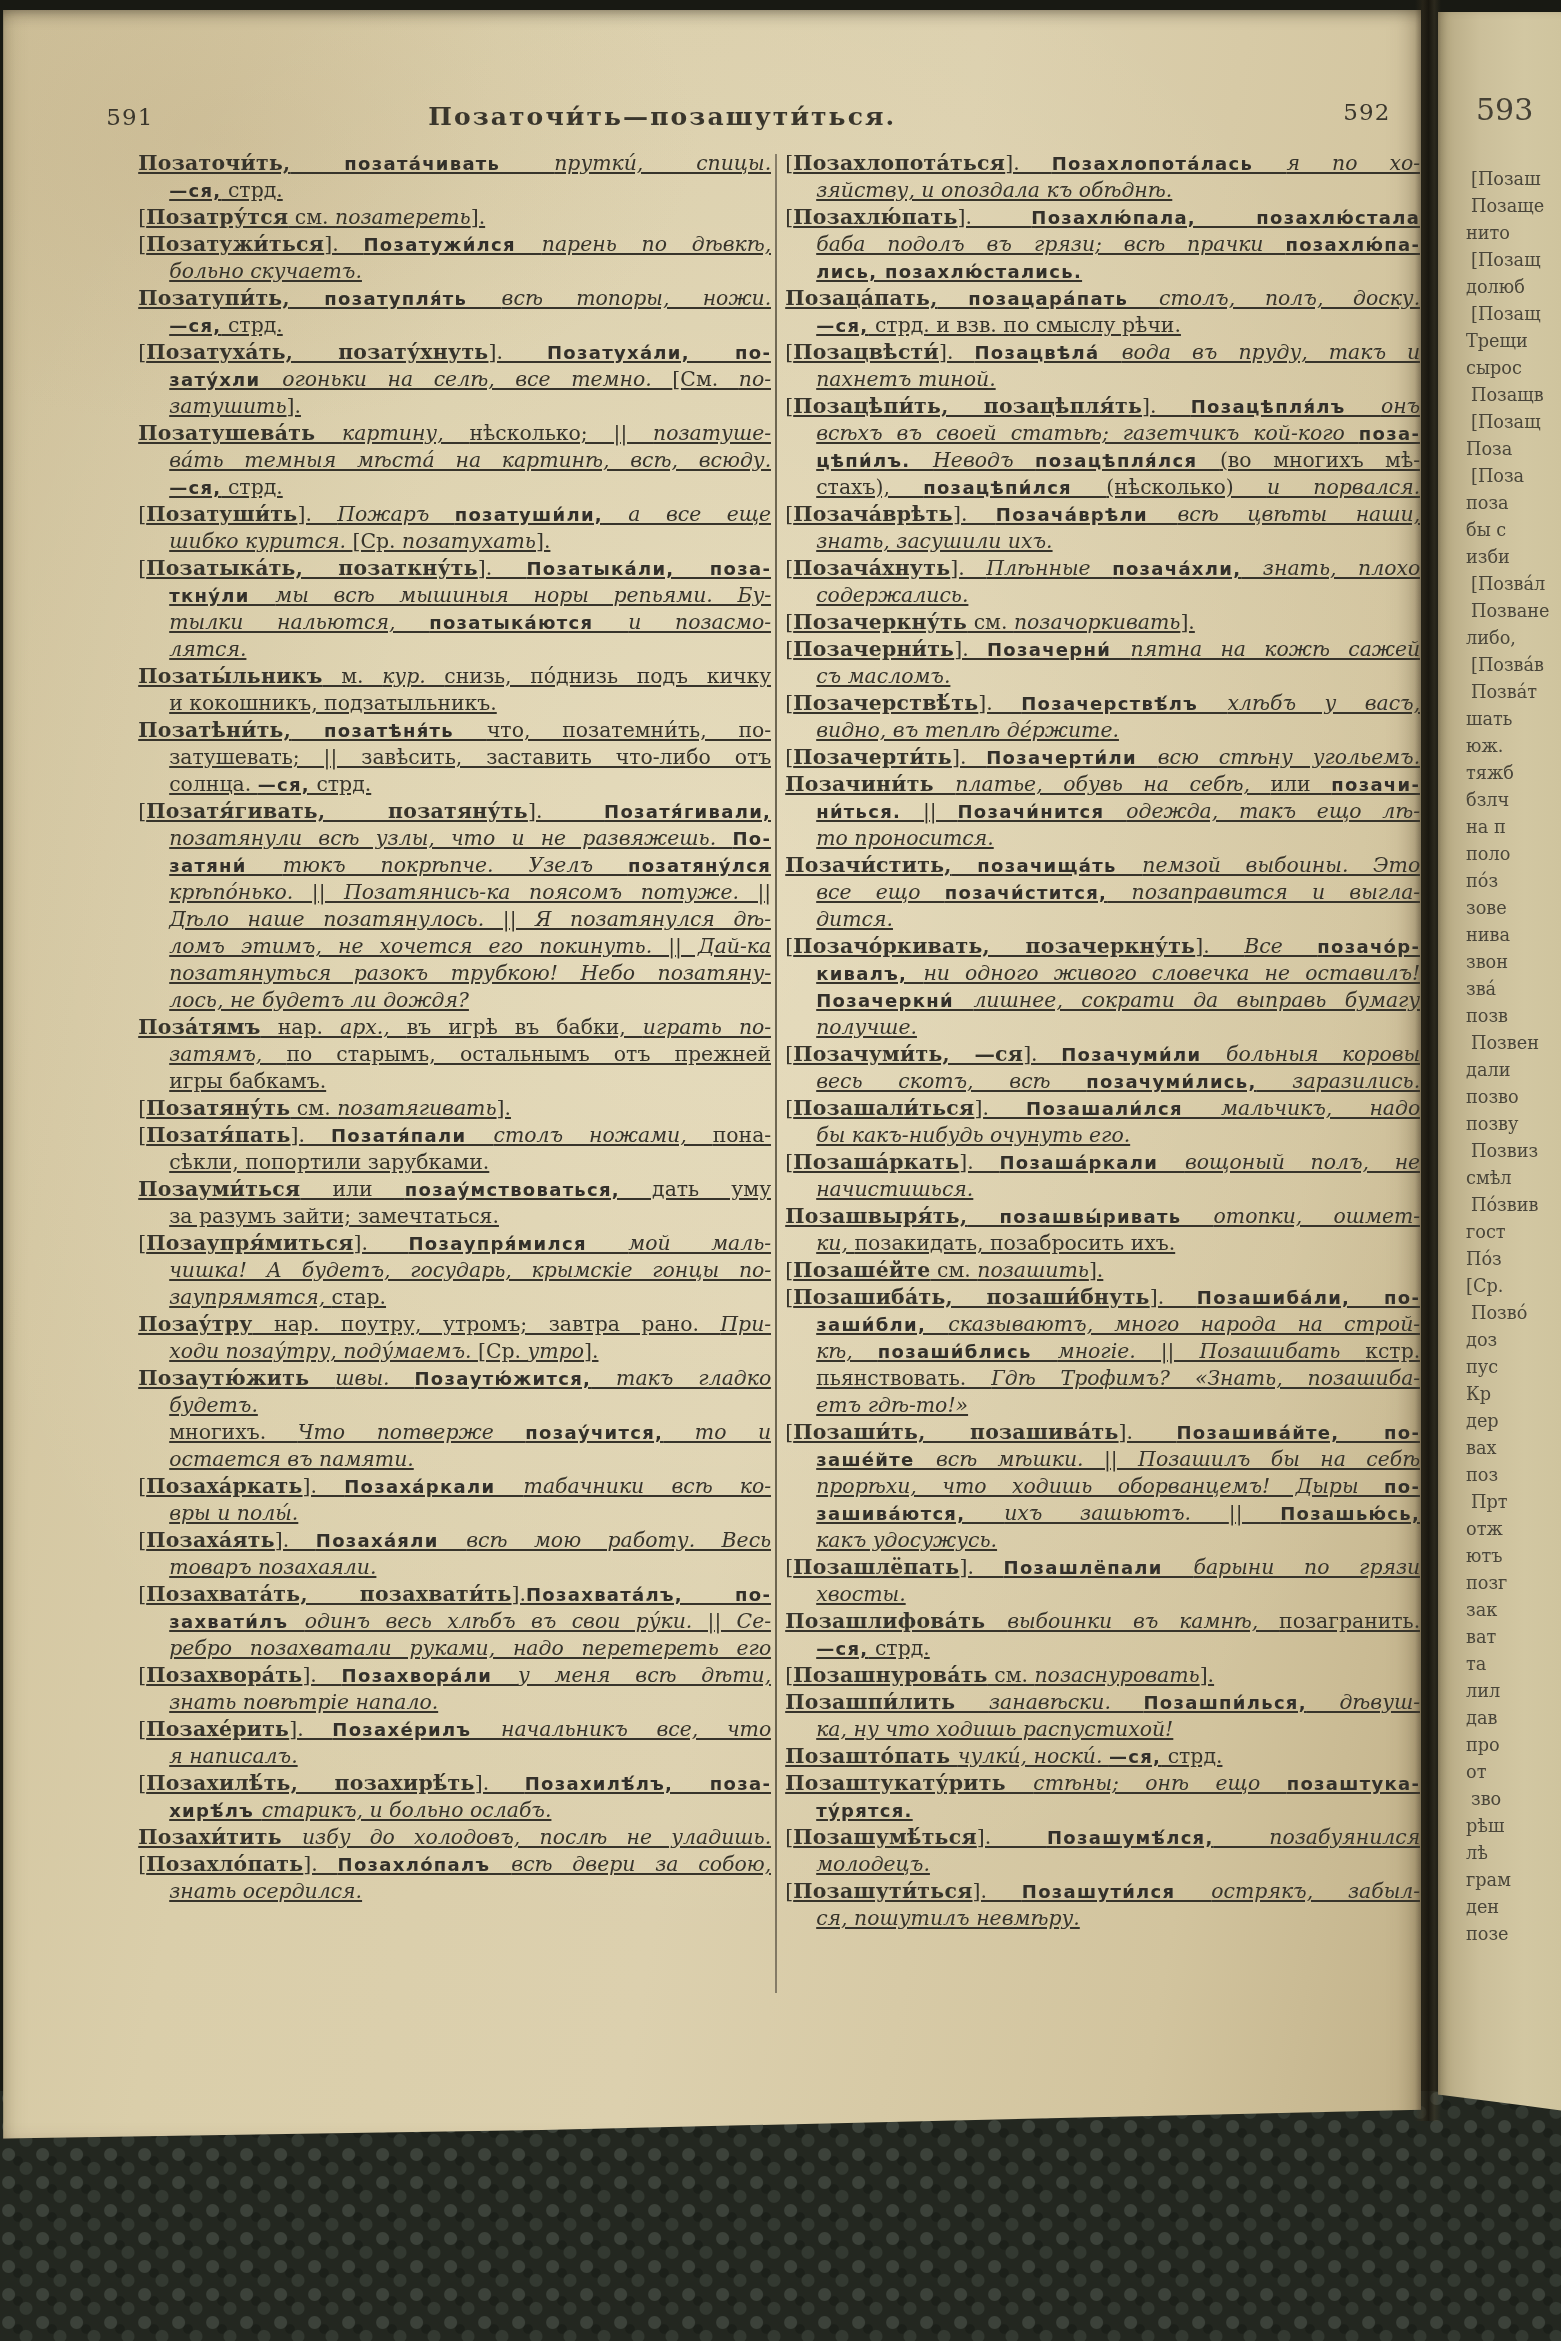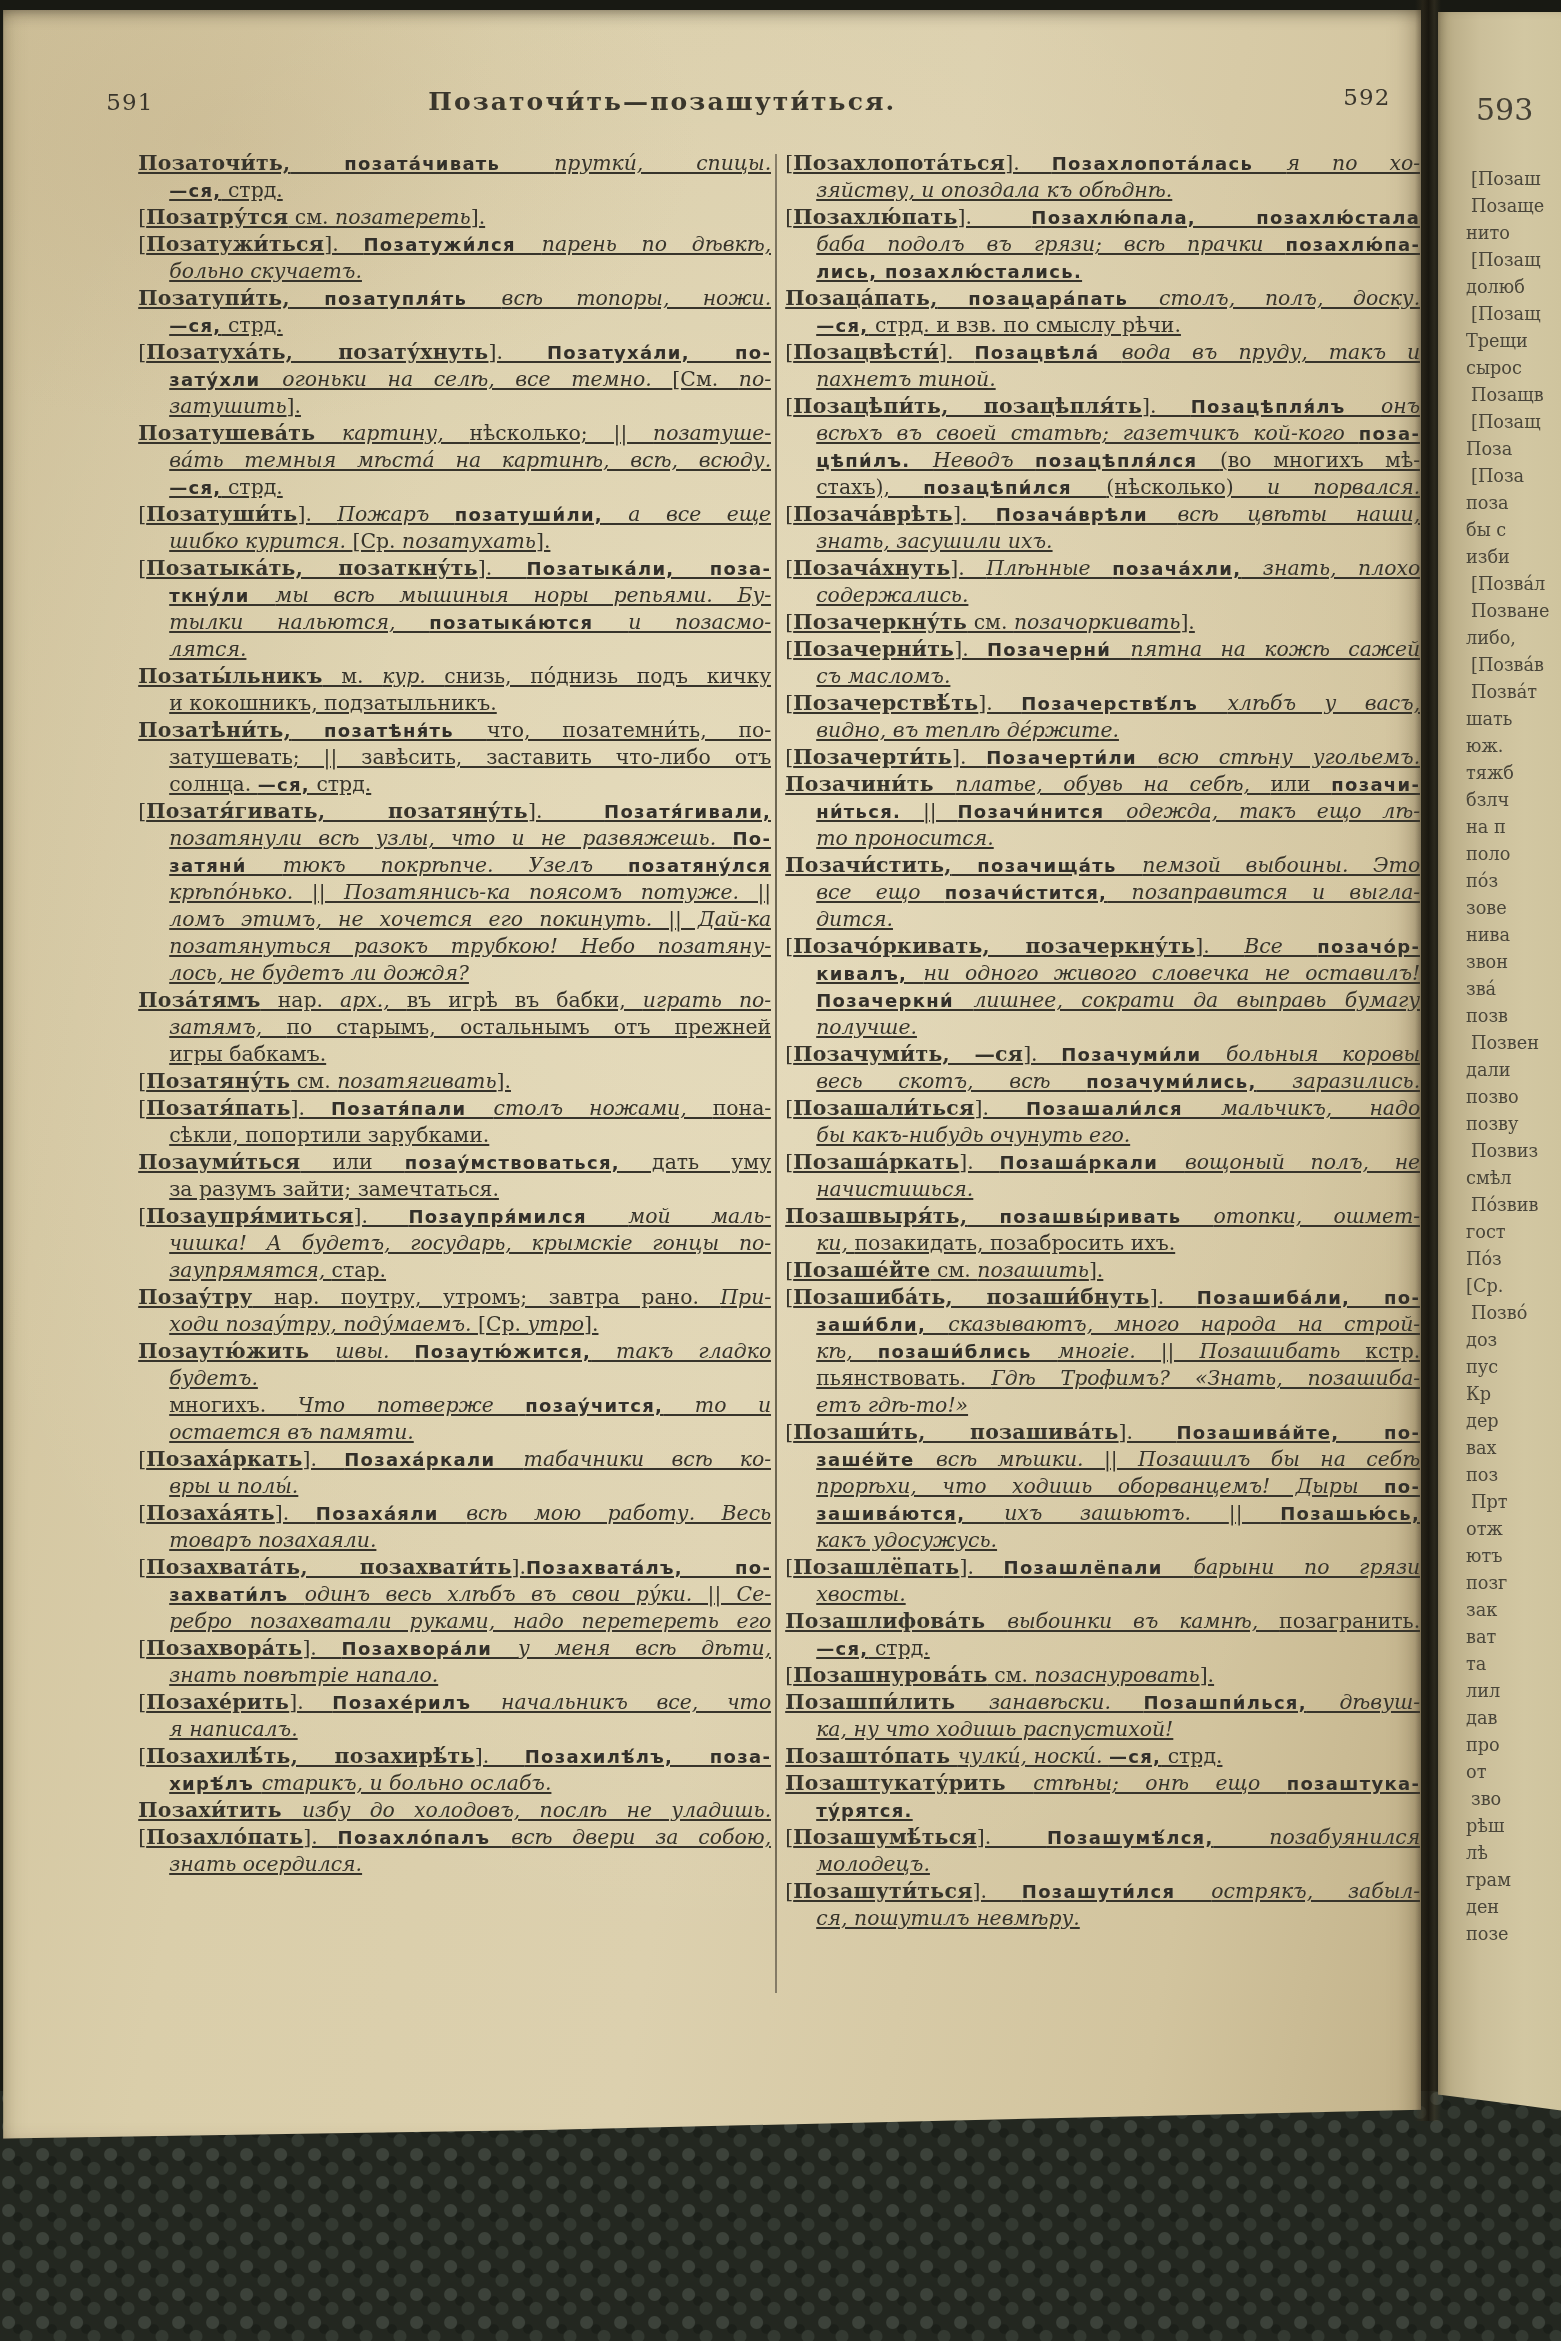--- a/index.html
+++ b/index.html
@@ -20,21 +20,21 @@
       radial-gradient(ellipse 1126px 1448px at 50% 42%, rgba(255,250,229,.28), rgba(0,0,0,0) 72%),
       linear-gradient(100deg,#cec09a,#dace aa 28%,#dcd0ae 55%,#d2c49e 84%,#c2b28a);
     background:
       radial-gradient(ellipse 804px 483px at 15% 6%, rgba(186,164,122,.25), rgba(0,0,0,0) 60%),
       radial-gradient(ellipse 1126px 1448px at 50% 42%, rgba(255,250,229,.28), rgba(0,0,0,0) 72%),
       linear-gradient(100deg,#cec09a,#daceaa 28%,#dcd0ae 55%,#d2c49e 84%,#c2b28a);
     box-shadow:inset -16px 0 25px -10.7px rgba(82,66,40,.5), inset 0 8.6px 18px -10.7px rgba(0,0,0,.55),
                inset 14px 0 21.4px -13px rgba(90,74,46,.35);
     clip-path:polygon(0 0,100% 0,100% calc(100% - 31px),38% calc(100% - 10.7px),0 calc(100% - 2.1px));}
   
-  #page-header{position:absolute;left:0;top:68px;width:100%;height:43px;color:#3a362c;}
+  #page-header{position:absolute;left:0;top:83px;width:100%;height:43px;color:#3a362c;}
   .pagenum{position:absolute;font-size:23px;letter-spacing:1.1px;}
   #num-left{left:103px;top:11.8px;}
   #num-right{left:1340px;top:6.4px;}
   #running-title{position:absolute;left:425px;top:9.7px;width:676px;text-align:left;
     font-weight:700;font-size:25px;letter-spacing:2.1px;color:#3a362c;}
   
   .col{position:absolute;top:140px;color:#37342b;text-decoration:underline;}
   #col-left{left:135px;width:633px;}
   #col-right{left:782px;width:635px;}
   #divider{position:absolute;left:772px;top:144px;width:1.6px;height:1839px;
@@ -171,20 +171,21 @@
         <div class="line ind"><span class="seg-i">лятся.</span></div>
         <div class="line just"><span class="seg-b">Позаты́льникъ</span><span class="seg-r"> м. </span><span class="seg-i">кур. </span><span class="seg-r">снизь, по́днизь подъ кичку</span></div>
         <div class="line ind"><span class="seg-r">и кокошникъ, подзатыльникъ.</span></div>
         <div class="line just"><span class="seg-b">Позатѣни́ть,</span><span class="seg-s"> позатѣня́ть </span><span class="seg-r">что, позатемни́ть, по-</span></div>
         <div class="line ind just"><span class="seg-r">затушевать; || завѣсить, заставить что-либо отъ</span></div>
         <div class="line ind"><span class="seg-r">солнца. </span><span class="seg-s">—ся,</span><span class="seg-r"> стрд.</span></div>
         <div class="line just"><span class="seg-r">[</span><span class="seg-b">Позатя́гивать, позатяну́ть</span><span class="seg-r">]. </span><span class="seg-s">Позатя́гивали,</span></div>
         <div class="line ind just"><span class="seg-i">позатянули всѣ узлы, что и не развяжешь. </span><span class="seg-s">По-</span></div>
         <div class="line ind just"><span class="seg-s">затяни́ </span><span class="seg-i">тюкъ покрѣпче. Узелъ </span><span class="seg-s">позатяну́лся</span></div>
         <div class="line ind just"><span class="seg-i">крѣпо́нько. || Позатянись-ка поясомъ потуже. ||</span></div>
+        <div class="line ind just"><span class="seg-i">Дѣло наше позатянулось. || Я позатянулся дѣ-</span></div>
         <div class="line ind just"><span class="seg-i">ломъ этимъ, не хочется его покинуть. || Дай-ка</span></div>
         <div class="line ind just"><span class="seg-i">позатянуться разокъ трубкою! Небо позатяну-</span></div>
         <div class="line ind"><span class="seg-i">лось, не будетъ ли дождя?</span></div>
         <div class="line just"><span class="seg-b">Поза́тямъ</span><span class="seg-r"> нар. </span><span class="seg-i">арх., </span><span class="seg-r">въ игрѣ въ бабки, </span><span class="seg-i">играть по-</span></div>
         <div class="line ind just"><span class="seg-i">затямъ, </span><span class="seg-r">по старымъ, остальнымъ отъ прежней</span></div>
         <div class="line ind"><span class="seg-r">игры бабкамъ.</span></div>
         <div class="line"><span class="seg-r">[</span><span class="seg-b">Позатяну́ть</span><span class="seg-r"> см. </span><span class="seg-i">позатягивать</span><span class="seg-r">].</span></div>
         <div class="line just"><span class="seg-r">[</span><span class="seg-b">Позатя́пать</span><span class="seg-r">]. </span><span class="seg-s">Позатя́пали </span><span class="seg-i">столъ ножами, </span><span class="seg-r">пона-</span></div>
         <div class="line ind"><span class="seg-r">сѣкли, попортили зарубками.</span></div>
         <div class="line just"><span class="seg-b">Позауми́ться</span><span class="seg-r"> или </span><span class="seg-s">позау́мствоваться,</span><span class="seg-r"> дать уму</span></div>

